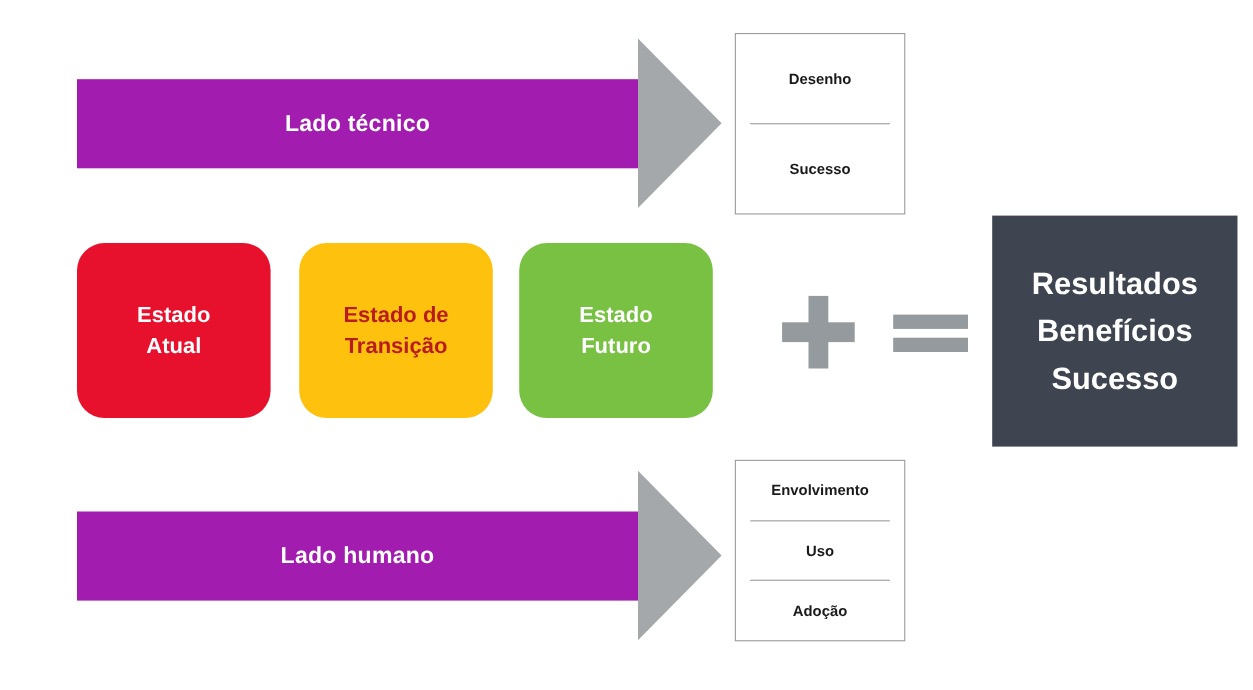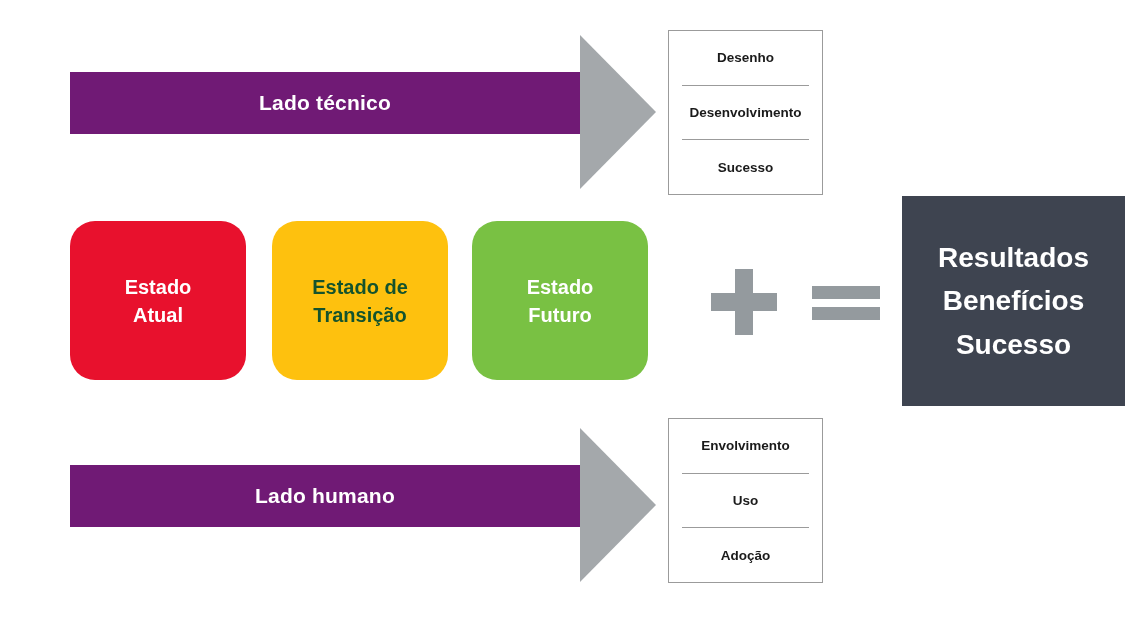--- a/index.html
+++ b/index.html
@@ -20,22 +20,22 @@
   .arrow {
     position: absolute;
     width: 585px;
     height: 155px;
   }
   .arrow-body {
     position: absolute;
     left: 0;
     top: 37px;
     width: 510px;
-    height: 62px;
-    background: #701a75;
+    height: 81px;
+    background: #a21caf;
     display: flex;
     align-items: center;
     justify-content: center;
   }
   .arrow-head {
     position: absolute;
     left: 510px;
     top: 0;
     width: 0;
     height: 0;
@@ -88,21 +88,21 @@
     align-items: center;
     justify-content: center;
     text-align: center;
     font-size: 20px;
     font-weight: bold;
     line-height: 1.4;
     border-radius: 25px;
   }
   .multiline { white-space: pre-line; }
   #state-current   { left: 70px;  background: #e8112d; color: #ffffff; }
-  #state-transition{ left: 272px; background: #fec10e; color: #14532d; }
+  #state-transition{ left: 272px; background: #fec10e; color: #b91c1c; }
   #state-future    { left: 472px; background: #79c143; color: #ffffff; }
 
   
   .plus-shape {
     position: absolute;
     left: 711px;
     top: 269px;
     width: 66px;
     height: 66px;
   }
@@ -160,21 +160,20 @@
 
   <div class="arrow" id="top-arrow">
     <div class="arrow-head"></div>
     <div class="arrow-body">
       <span class="arrow-label">Lado técnico</span>
     </div>
   </div>
 
   <div class="list-box" id="top-list">
     <div class="list-row">Desenho</div>
-    <div class="list-row">Desenvolvimento</div>
     <div class="list-row">Sucesso</div>
   </div>
 
   <div class="state-box multiline" id="state-current">Estado
 Atual</div>
   <div class="state-box multiline" id="state-transition">Estado de
 Transição</div>
   <div class="state-box multiline" id="state-future">Estado
 Futuro</div>
 

